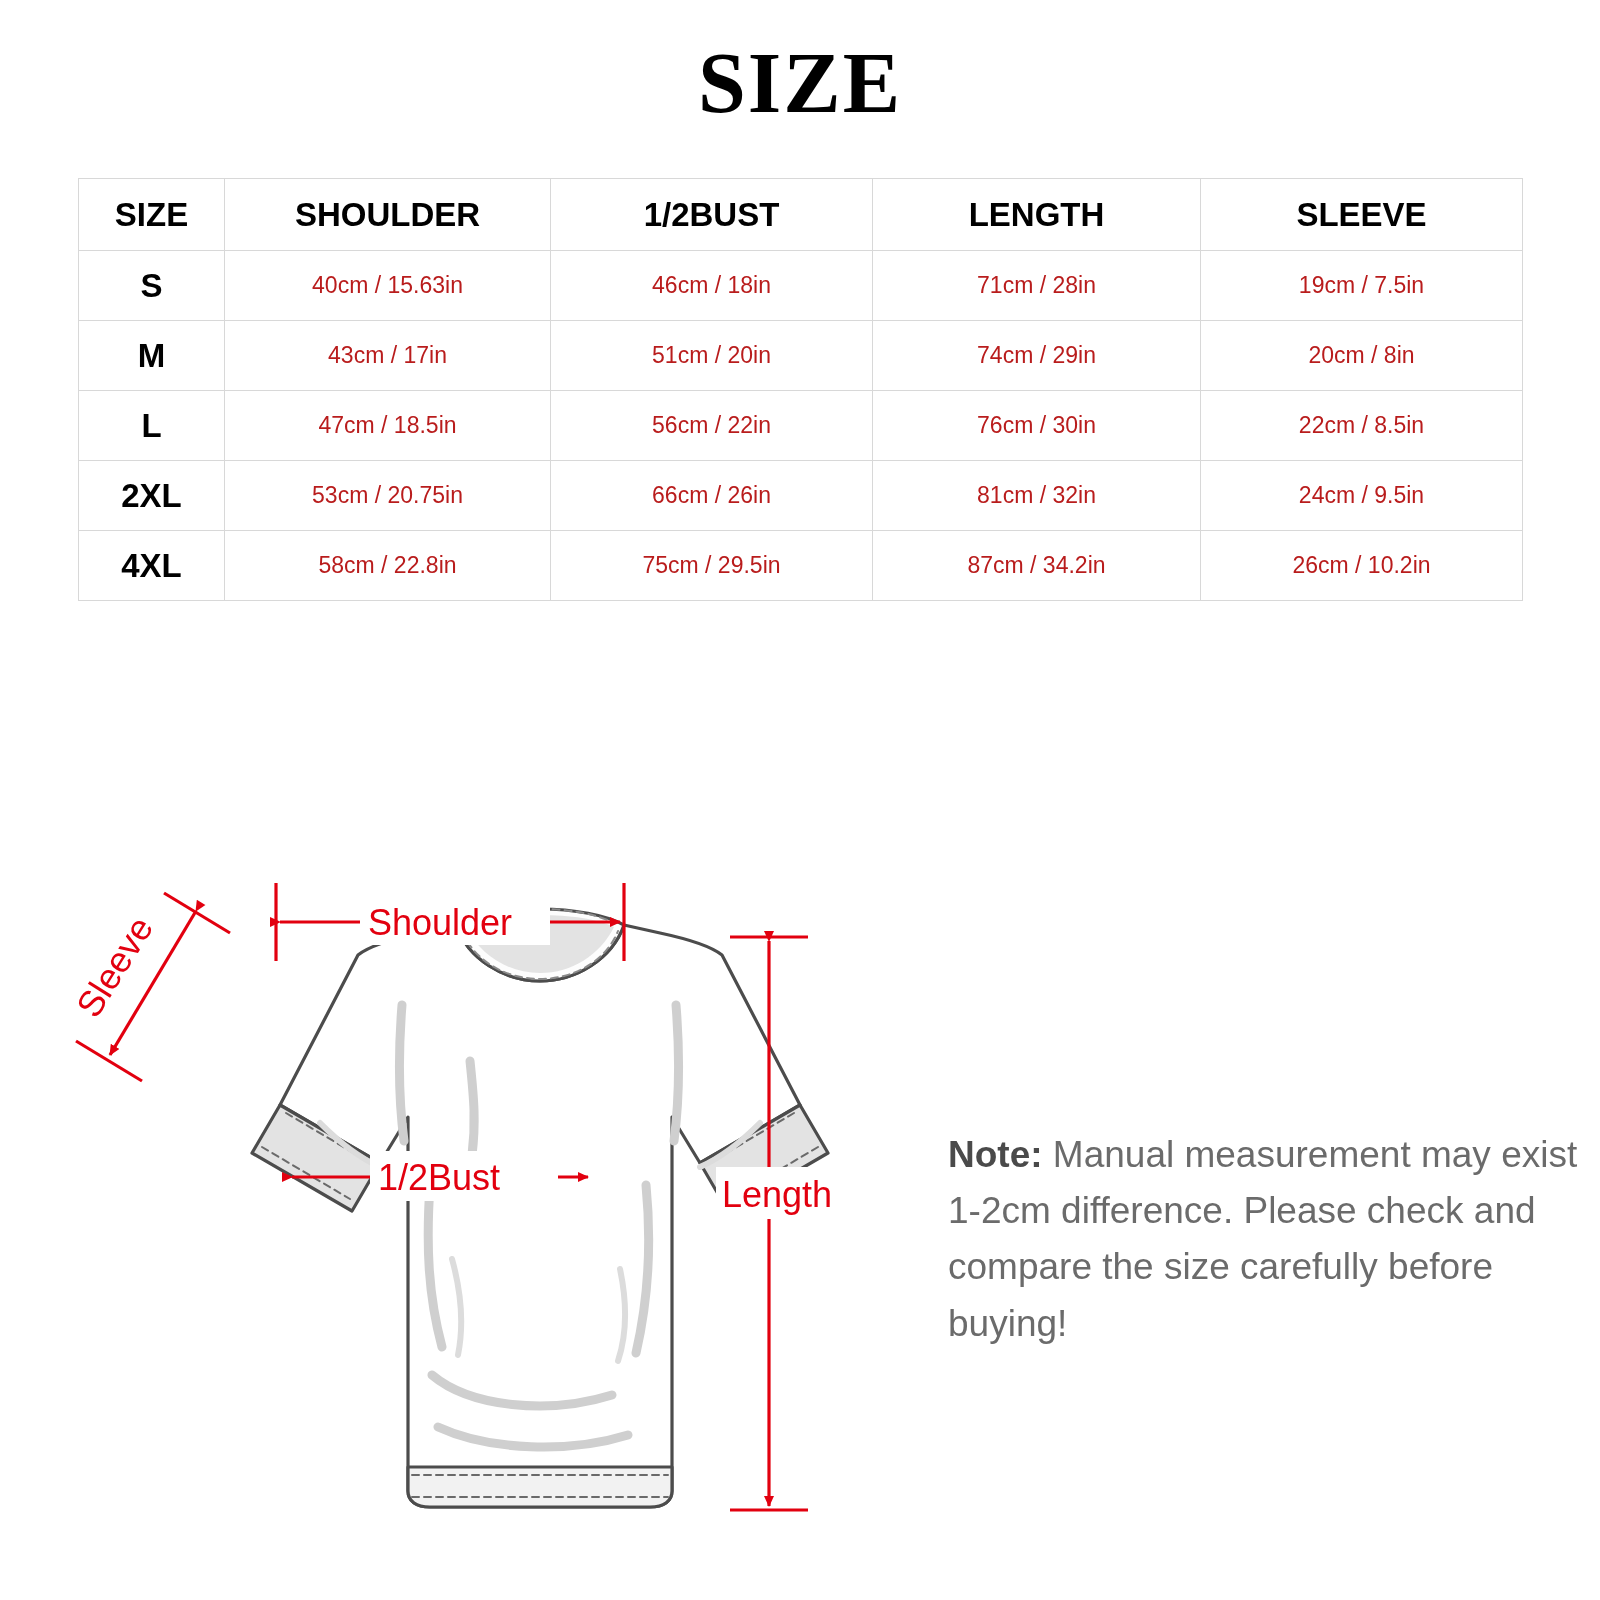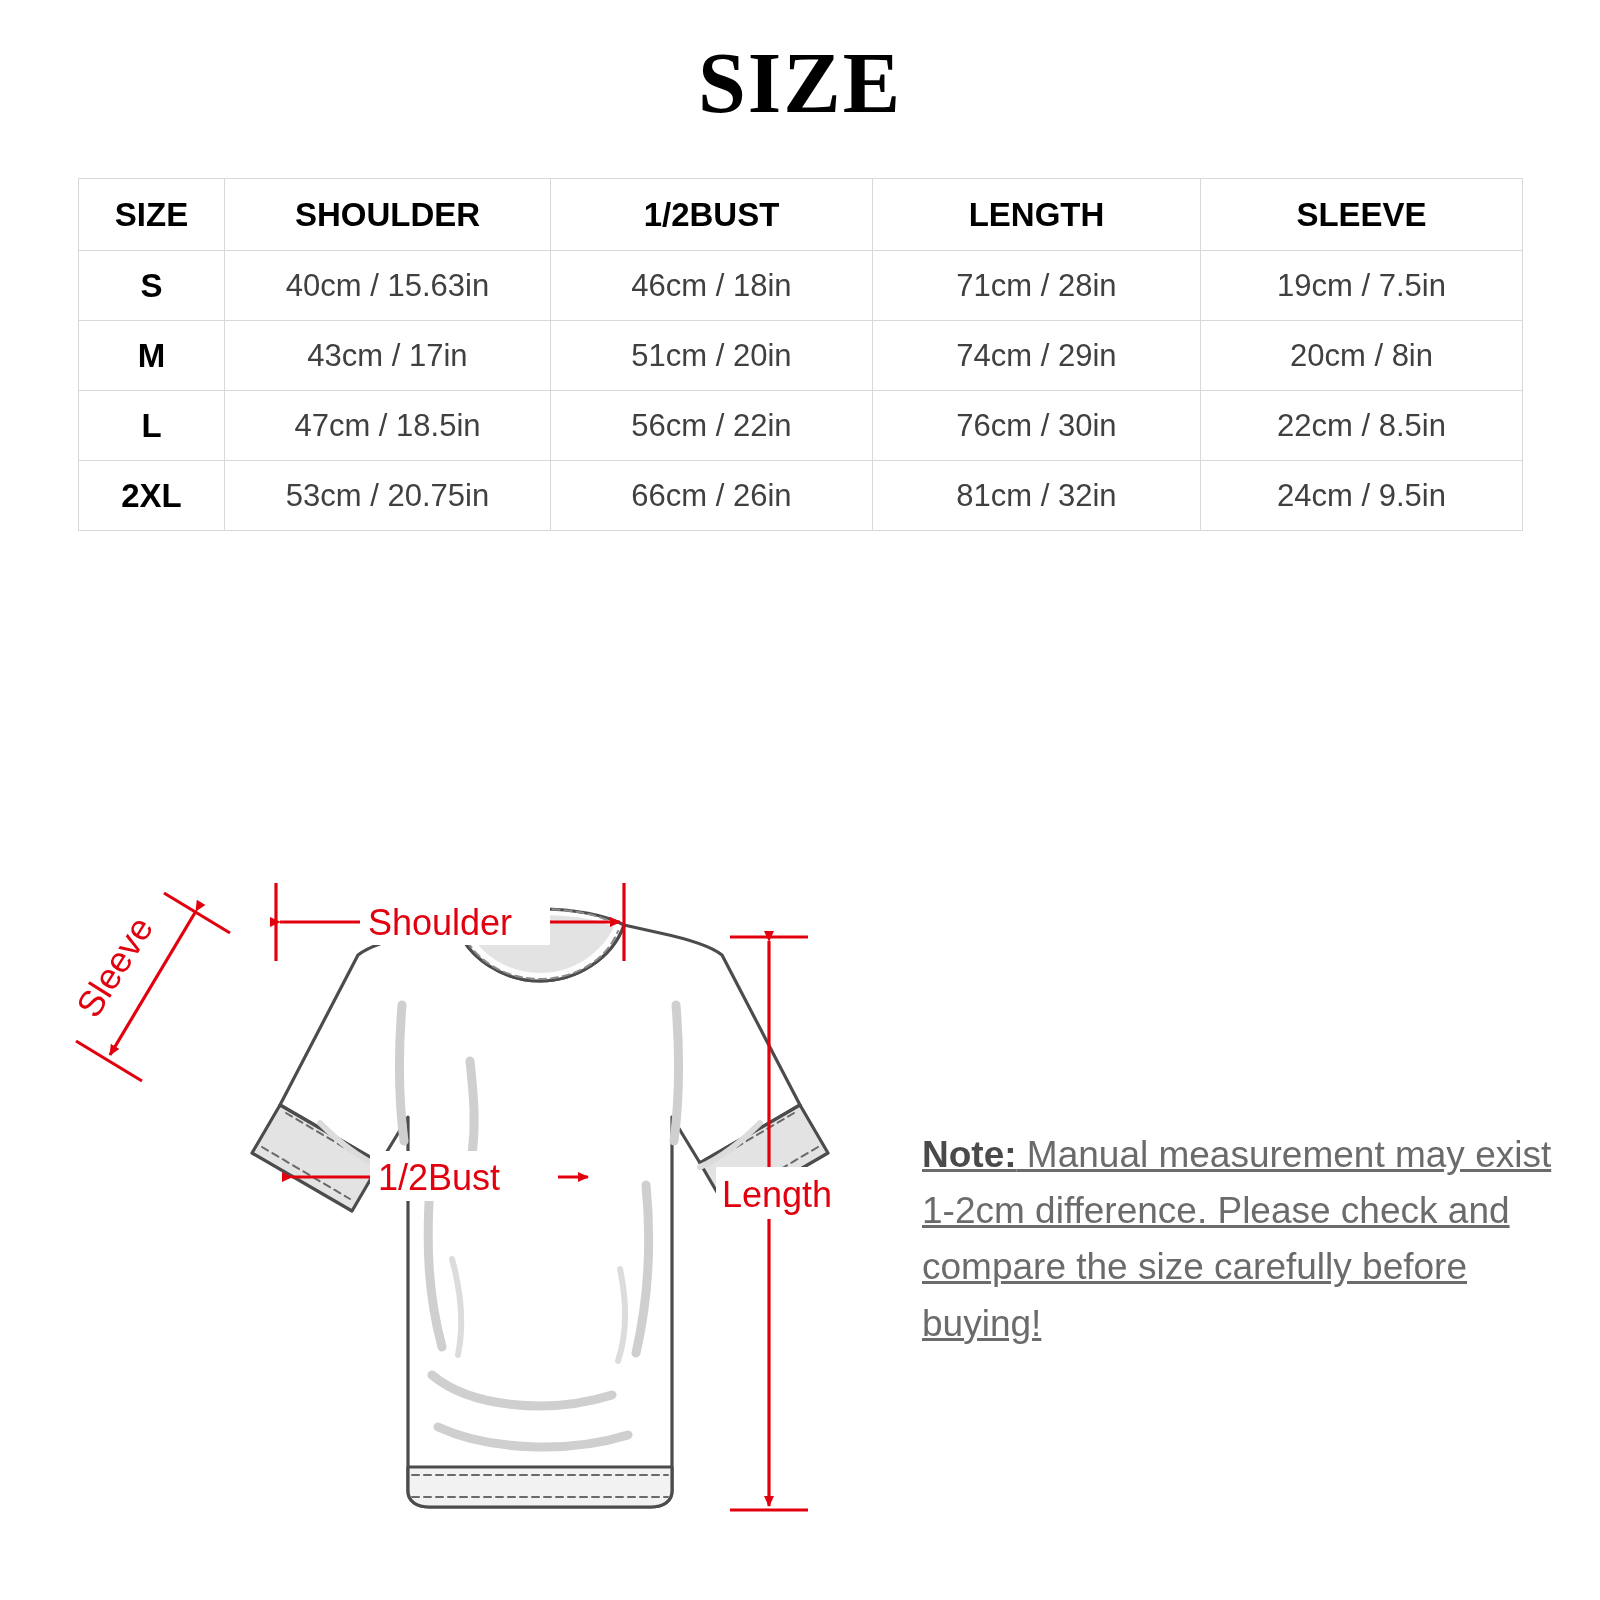--- a/index.html
+++ b/index.html
@@ -42,22 +42,22 @@
     width: 100%;
     border-collapse: collapse;
     table-layout: fixed;
   }
   table.size-table th,
   table.size-table td {
     border: 1px solid #d8d8d8;
     height: 70px;
     text-align: center;
     vertical-align: middle;
-    font-size: 31px;
-    color: #404040;
+    font-size: 23px;
+    color: #b91c1c;
     font-weight: 400;
   }
   table.size-table th {
     color: #000;
     font-weight: 700;
     font-size: 33px;
     height: 72px;
   }
   table.size-table td.size-col {
     color: #000;
@@ -76,27 +76,26 @@
     left: 0;
     top: 855px;
     width: 1600px;
     height: 745px;
   }
   .illus svg { display: block; }
 
   
   .note {
     position: absolute;
-    left: 922px;
+    left: 948px;
     top: 1090px;
     width: 640px;
     font-size: 37px;
     line-height: 1.52;
     color: #6b6b6b;
-    text-decoration: underline;
   }
   .note b {
     color: #4a4a4a;
     font-weight: 700;
   }
 </style>
 </head>
 <body>
 
 <div id="page">
@@ -142,20 +141,27 @@
           <td>56cm / 22in</td>
           <td>76cm / 30in</td>
           <td>22cm / 8.5in</td>
         </tr>
         <tr>
           <td class="size-col">2XL</td>
           <td>53cm / 20.75in</td>
           <td>66cm / 26in</td>
           <td>81cm / 32in</td>
           <td>24cm / 9.5in</td>
+        </tr>
+        <tr>
+          <td class="size-col">4XL</td>
+          <td>58cm / 22.8in</td>
+          <td>75cm / 29.5in</td>
+          <td>87cm / 34.2in</td>
+          <td>26cm / 10.2in</td>
         </tr>
       </tbody>
     </table>
   </div>
 
   <div class="illus">
     <svg width="1600" height="745" viewBox="0 0 1600 745" xmlns="http://www.w3.org/2000/svg">
       <defs>
         <marker id="arrR" markerWidth="12" markerHeight="12" refX="10" refY="5" orient="auto" markerUnits="userSpaceOnUse">
           <path d="M0,0 L11,5 L0,10 z" fill="#e2000f"></path>

